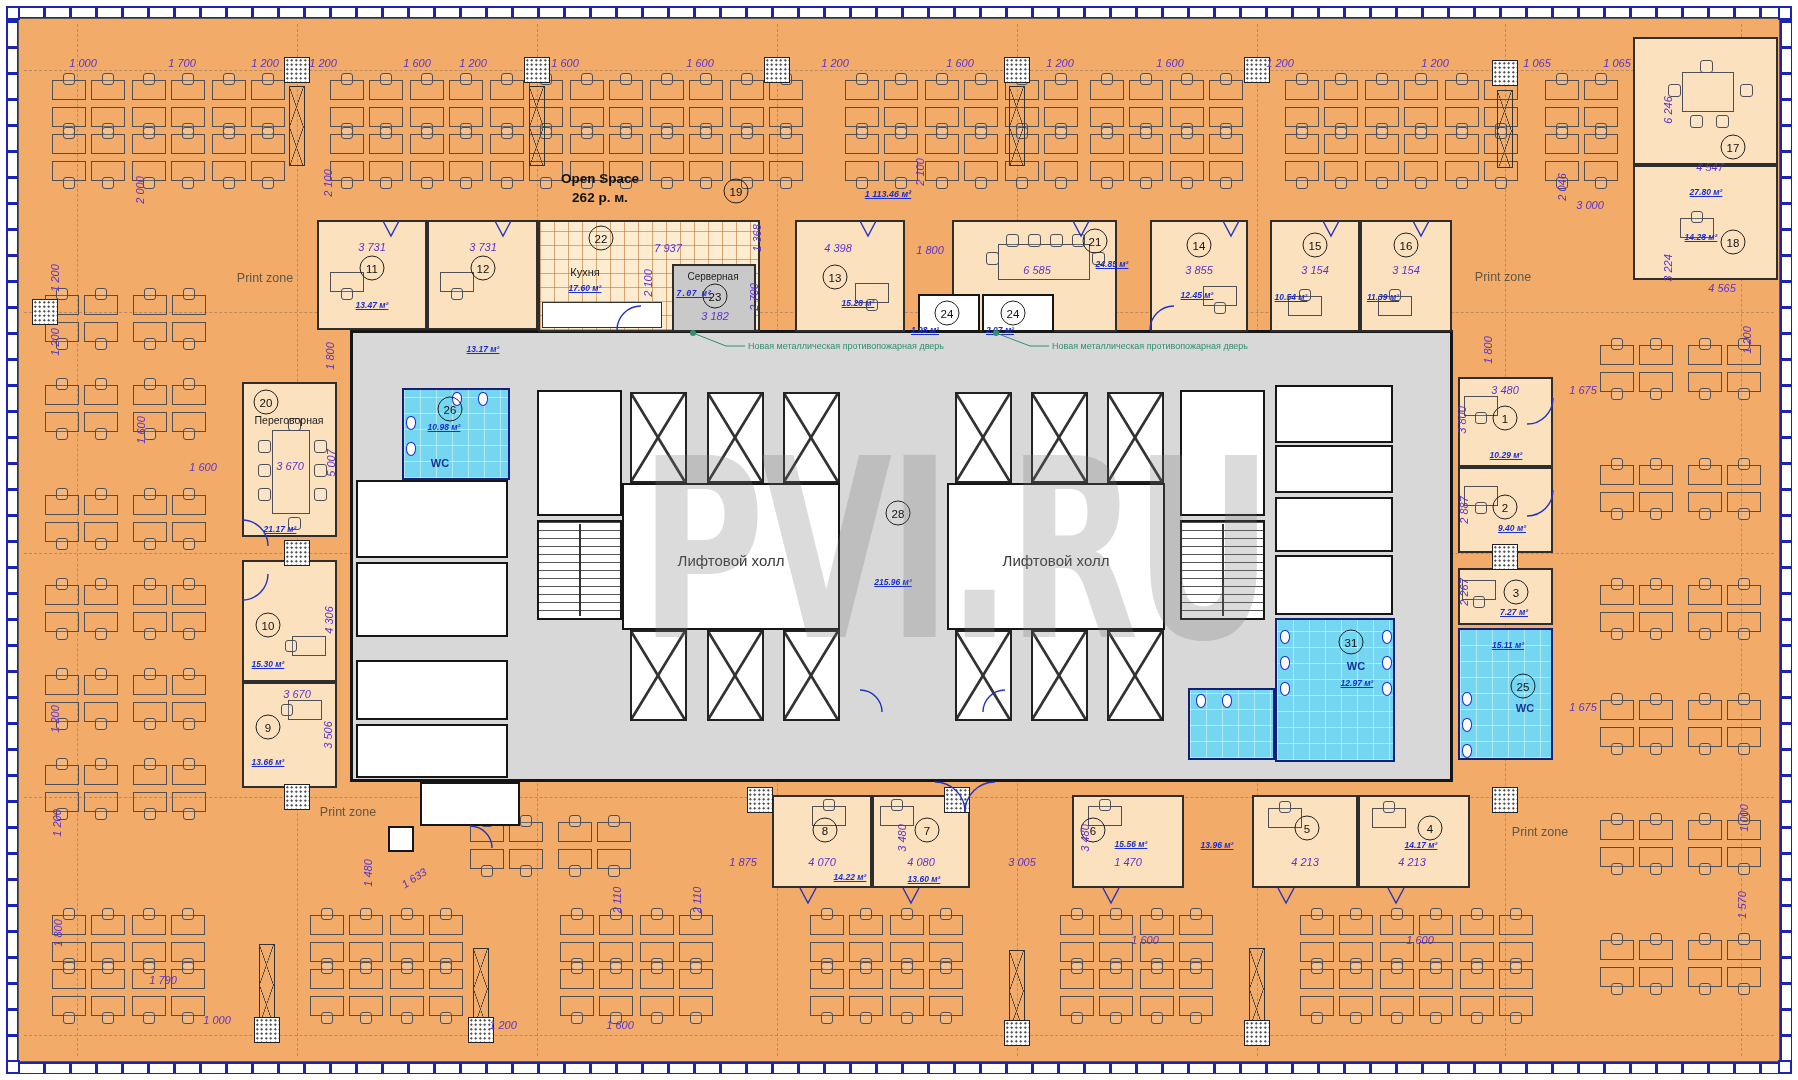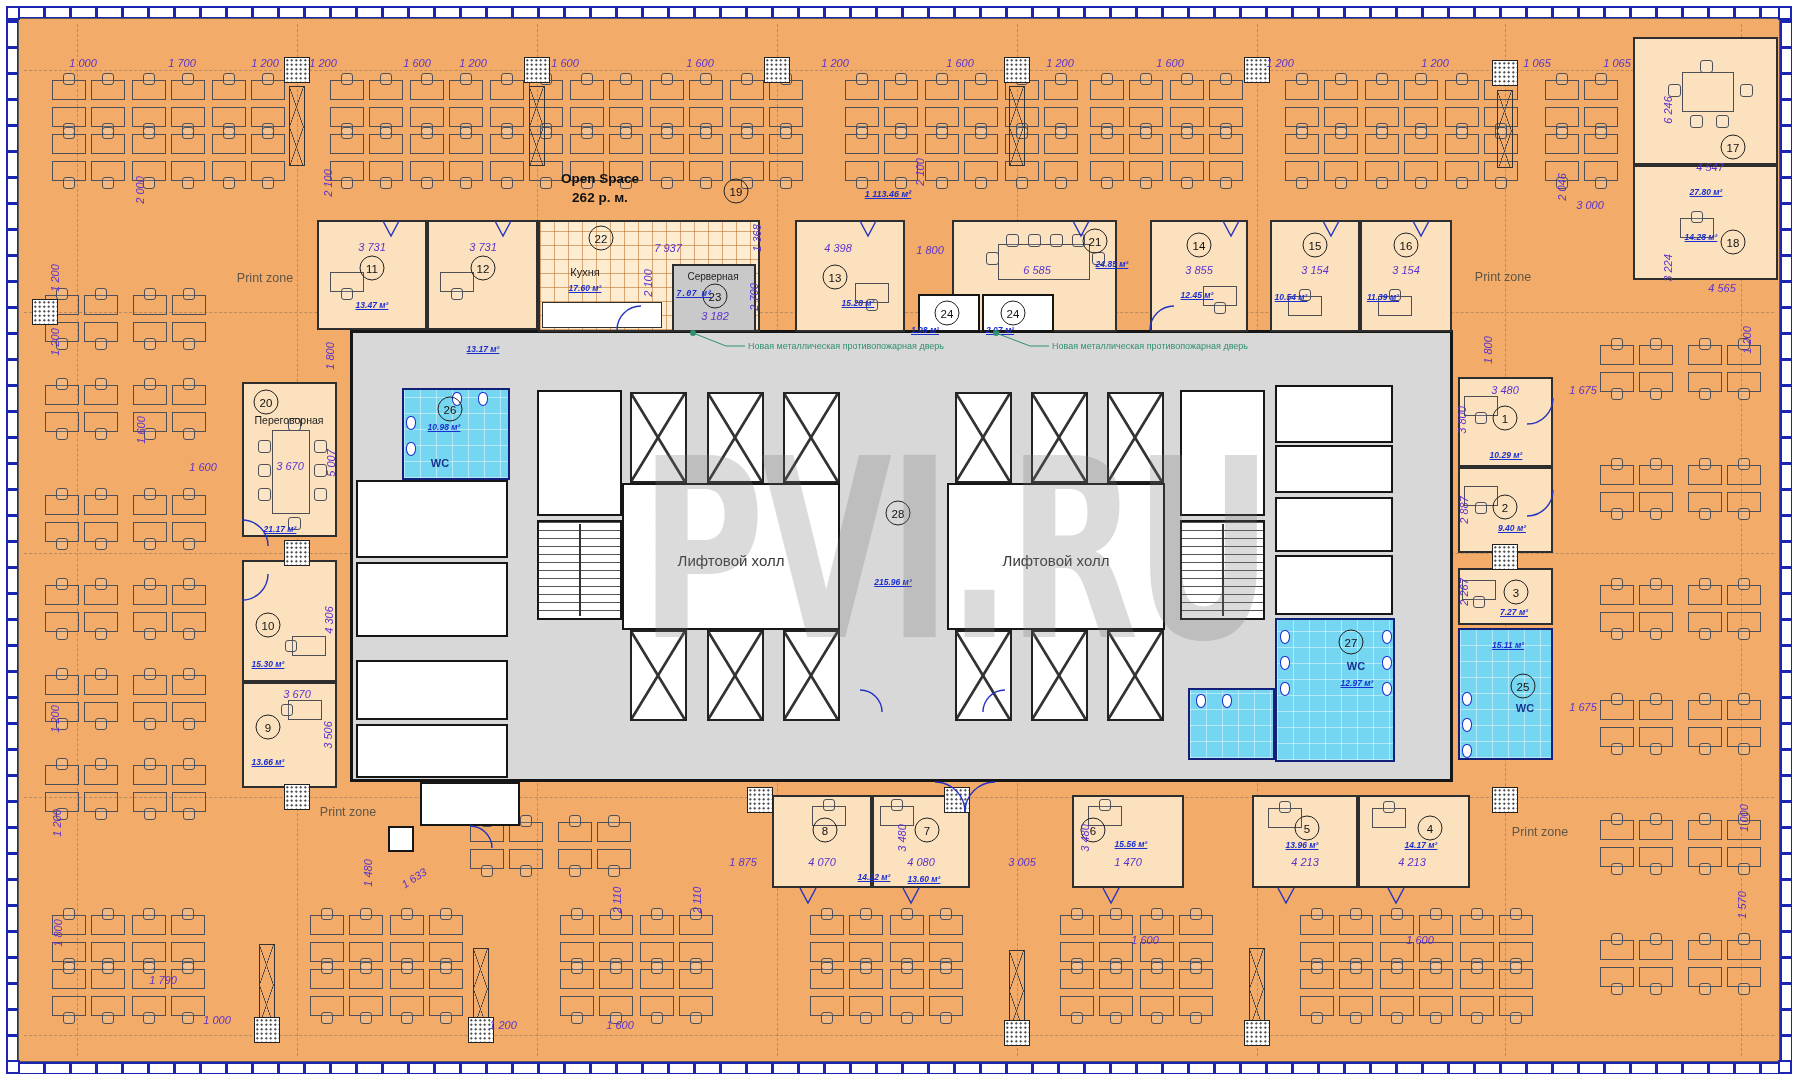--- a/index.html
+++ b/index.html
@@ -1145,21 +1145,21 @@
     <div class="abs circle" style="left: 1733px; top: 242px; z-index: 12;">18</div>
     <div class="abs circle" style="left: 736px; top: 191px; z-index: 12;">19</div>
     <div class="abs circle" style="left: 266px; top: 402px; z-index: 12;">20</div>
     <div class="abs circle" style="left: 1095px; top: 241px; z-index: 12;">21</div>
     <div class="abs circle" style="left: 601px; top: 238px; z-index: 12;">22</div>
     <div class="abs circle" style="left: 715px; top: 296px; z-index: 12;">23</div>
     <div class="abs circle" style="left: 947px; top: 313px; z-index: 12;">24</div>
     <div class="abs circle" style="left: 1013px; top: 313px; z-index: 12;">24</div>
     <div class="abs circle" style="left: 1523px; top: 686px; z-index: 12;">25</div>
     <div class="abs circle" style="left: 450px; top: 409px; z-index: 12;">26</div>
-    <div class="abs circle" style="left: 1351px; top: 642px; z-index: 12;">27</div>
+    <div class="abs circle" style="left: 1351px; top: 642px; z-index: 12;">31</div>
     <div class="abs circle" style="left: 898px; top: 513px; z-index: 12;">28</div>
     <div class="abs dim" style="left: 83px; top: 63px; z-index: 12;">1 000</div>
     <div class="abs dim" style="left: 182px; top: 63px; z-index: 12;">1 700</div>
     <div class="abs dim" style="left: 265px; top: 63px; z-index: 12;">1 200</div>
     <div class="abs dim" style="left: 323px; top: 63px; z-index: 12;">1 200</div>
     <div class="abs dim" style="left: 417px; top: 63px; z-index: 12;">1 600</div>
     <div class="abs dim" style="left: 473px; top: 63px; z-index: 12;">1 200</div>
     <div class="abs dim" style="left: 565px; top: 63px; z-index: 12;">1 600</div>
     <div class="abs dim" style="left: 700px; top: 63px; z-index: 12;">1 600</div>
     <div class="abs dim" style="left: 835px; top: 63px; z-index: 12;">1 200</div>
@@ -1250,24 +1250,24 @@
     <div class="abs area" style="left: 280px; top: 529px; z-index: 12;">21.17 м²</div>
     <div class="abs area" style="left: 268px; top: 664px; z-index: 12;">15.30 м²</div>
     <div class="abs area" style="left: 268px; top: 762px; z-index: 12;">13.66 м²</div>
     <div class="abs area" style="left: 1506px; top: 455px; z-index: 12;">10.29 м²</div>
     <div class="abs area" style="left: 1512px; top: 528px; z-index: 12; font-style: italic;">9.40 м²</div>
     <div class="abs area" style="left: 1514px; top: 612px; z-index: 12;">7.27 м²</div>
     <div class="abs area" style="left: 1508px; top: 645px; z-index: 12;">15.11 м²</div>
     <div class="abs area" style="left: 444px; top: 427px; z-index: 12;">10.98 м²</div>
     <div class="abs area" style="left: 1357px; top: 683px; z-index: 12;">12.97 м²</div>
     <div class="abs area" style="left: 893px; top: 582px; z-index: 12;">215.96 м²</div>
-    <div class="abs area" style="left: 850px; top: 877px; z-index: 12; margin-left: 24px;">14.22 м²</div>
+    <div class="abs area" style="left: 850px; top: 877px; z-index: 12;">14.22 м²</div>
     <div class="abs area" style="left: 924px; top: 879px; z-index: 12;">13.60 м²</div>
     <div class="abs area" style="left: 1131px; top: 844px; z-index: 12;">15.56 м²</div>
-    <div class="abs area" style="left: 1302px; top: 845px; z-index: 12;">13.96 м²</div>
+    <div class="abs area" style="left: 1217px; top: 845px; z-index: 12;">13.96 м²</div>
     <div class="abs area" style="left: 1421px; top: 845px; z-index: 12;">14.17 м²</div>
     <div class="abs name" style="left: 585px; top: 272px; font-size: 11px; z-index: 12;">Кухня</div>
     <div class="abs name" style="left: 713px; top: 276px; font-size: 10px; z-index: 12;">Серверная</div>
     <div class="abs name" style="left: 289px; top: 420px; font-size: 10.5px; z-index: 12;">Переговорная</div>
     <div class="abs wcl" style="left: 440px; top: 463px; z-index: 12;">WC</div>
     <div class="abs wcl" style="left: 1525px; top: 708px; z-index: 12;">WC</div>
     <div class="abs wcl" style="left: 1356px; top: 666px; z-index: 12;">WC</div>
     <div class="abs hl" style="left: 731px; top: 560px; z-index: 12;">Лифтовой холл</div>
     <div class="abs hl" style="left: 1056px; top: 560px; z-index: 12;">Лифтовой холл</div>
     <div class="abs pz" style="left: 265px; top: 278px; z-index: 12;">Print zone</div>

